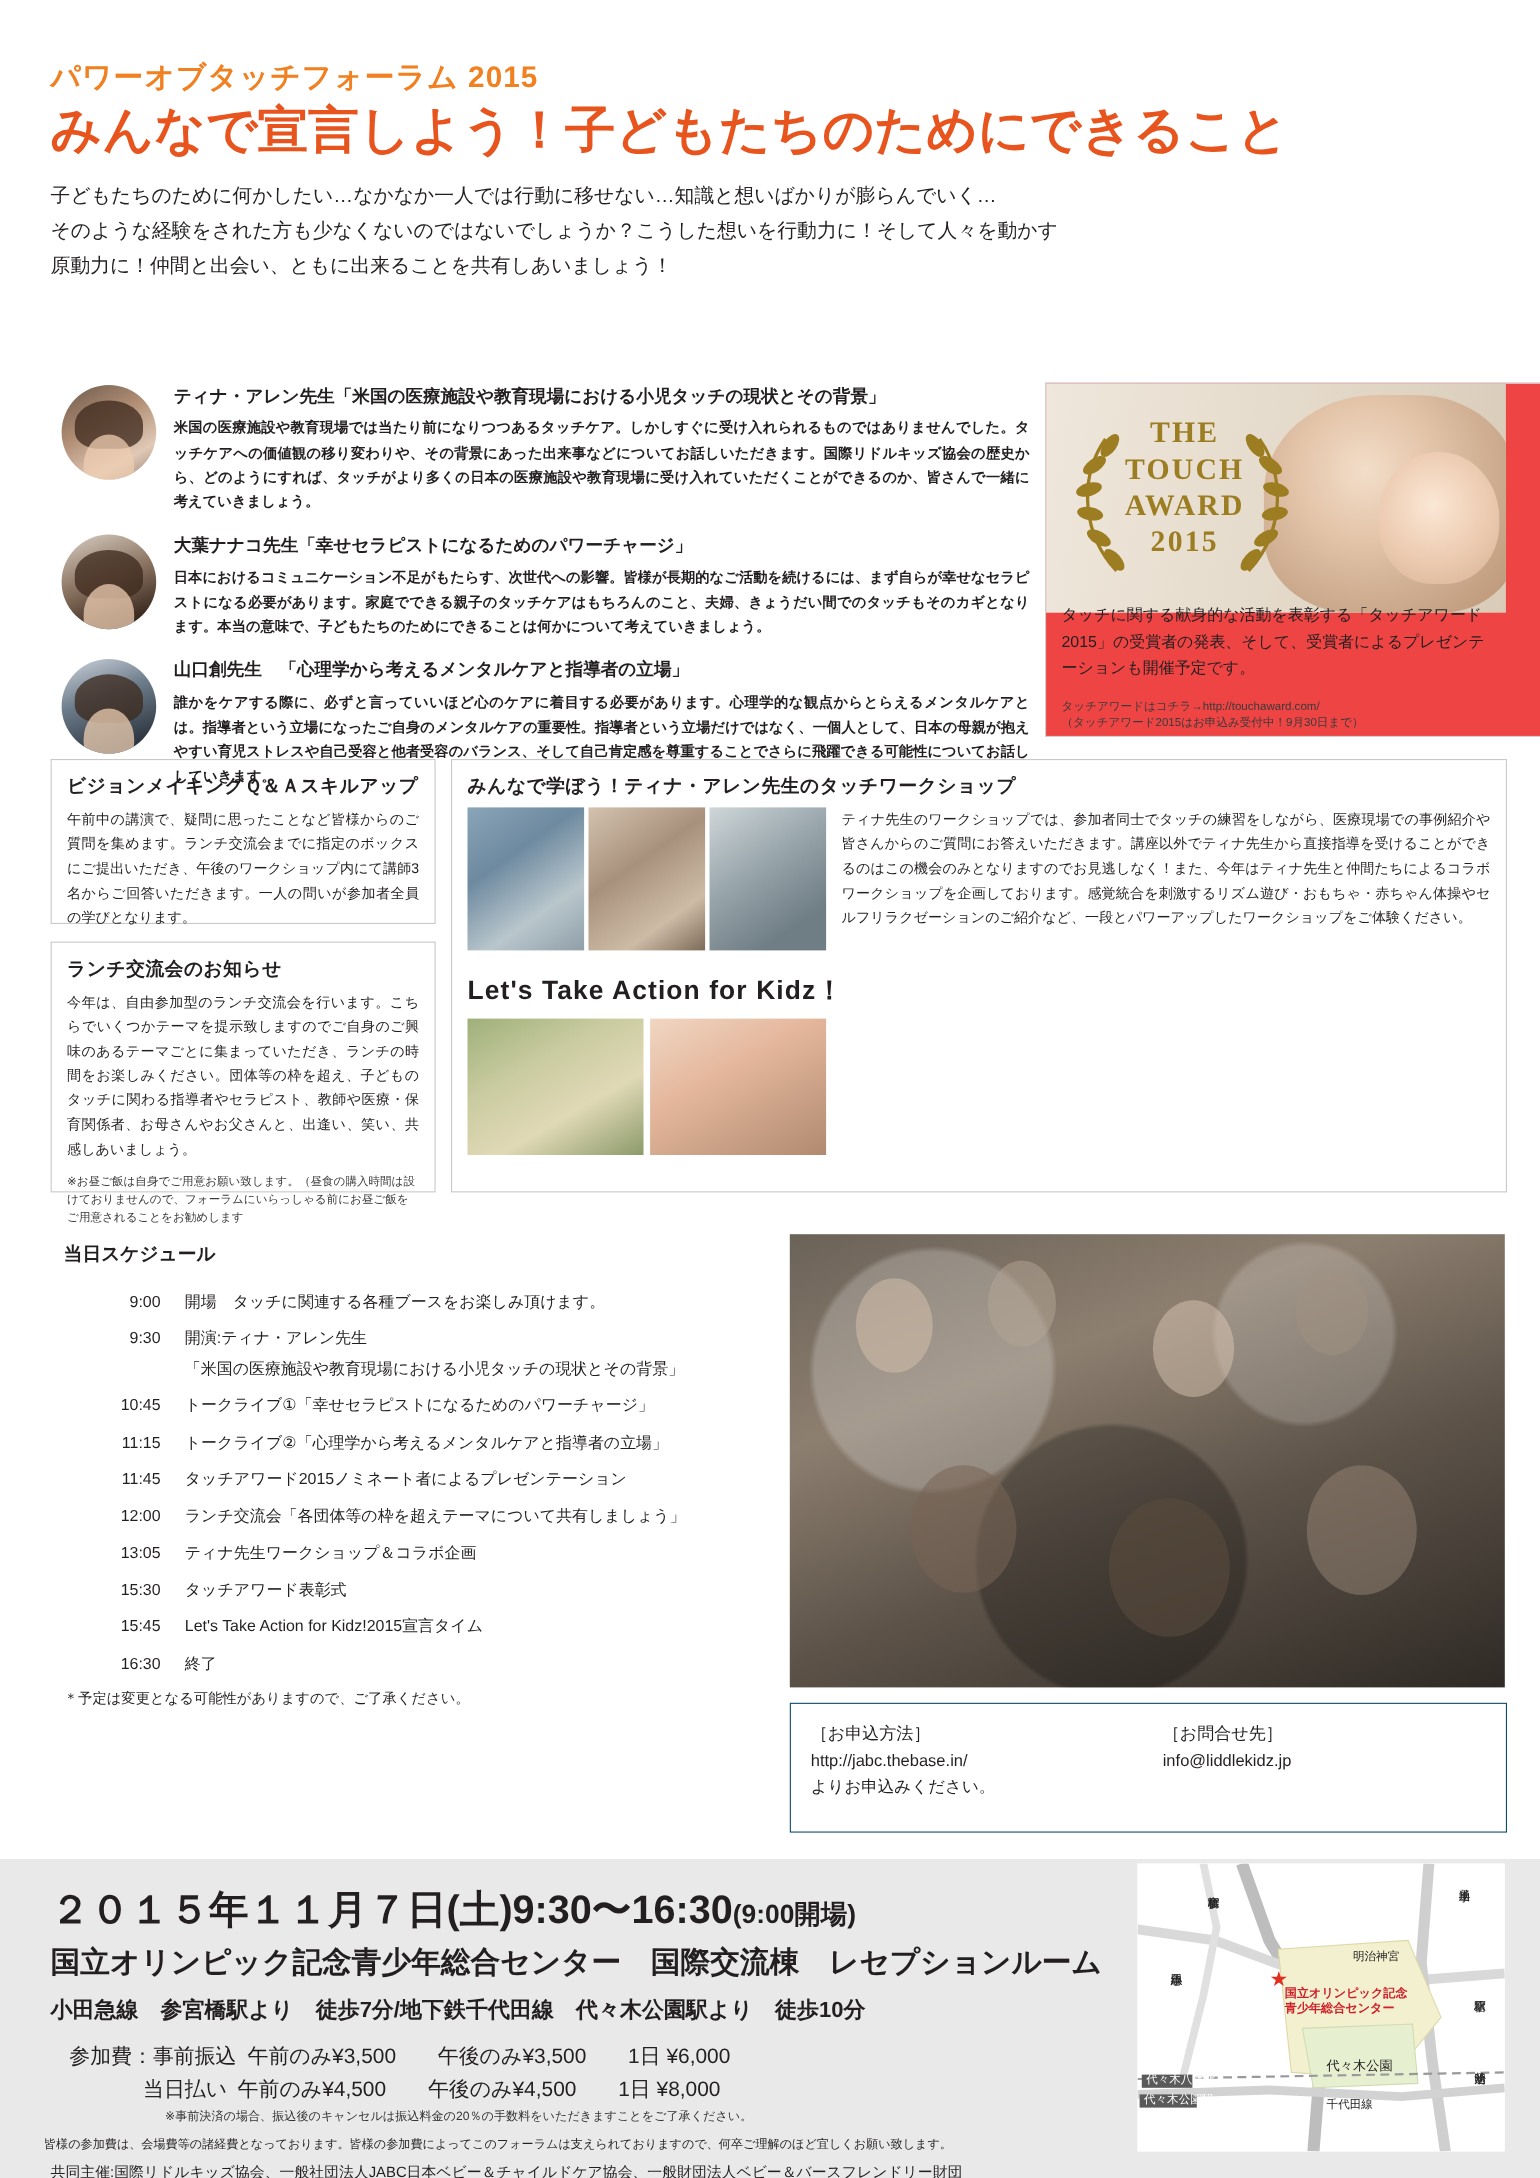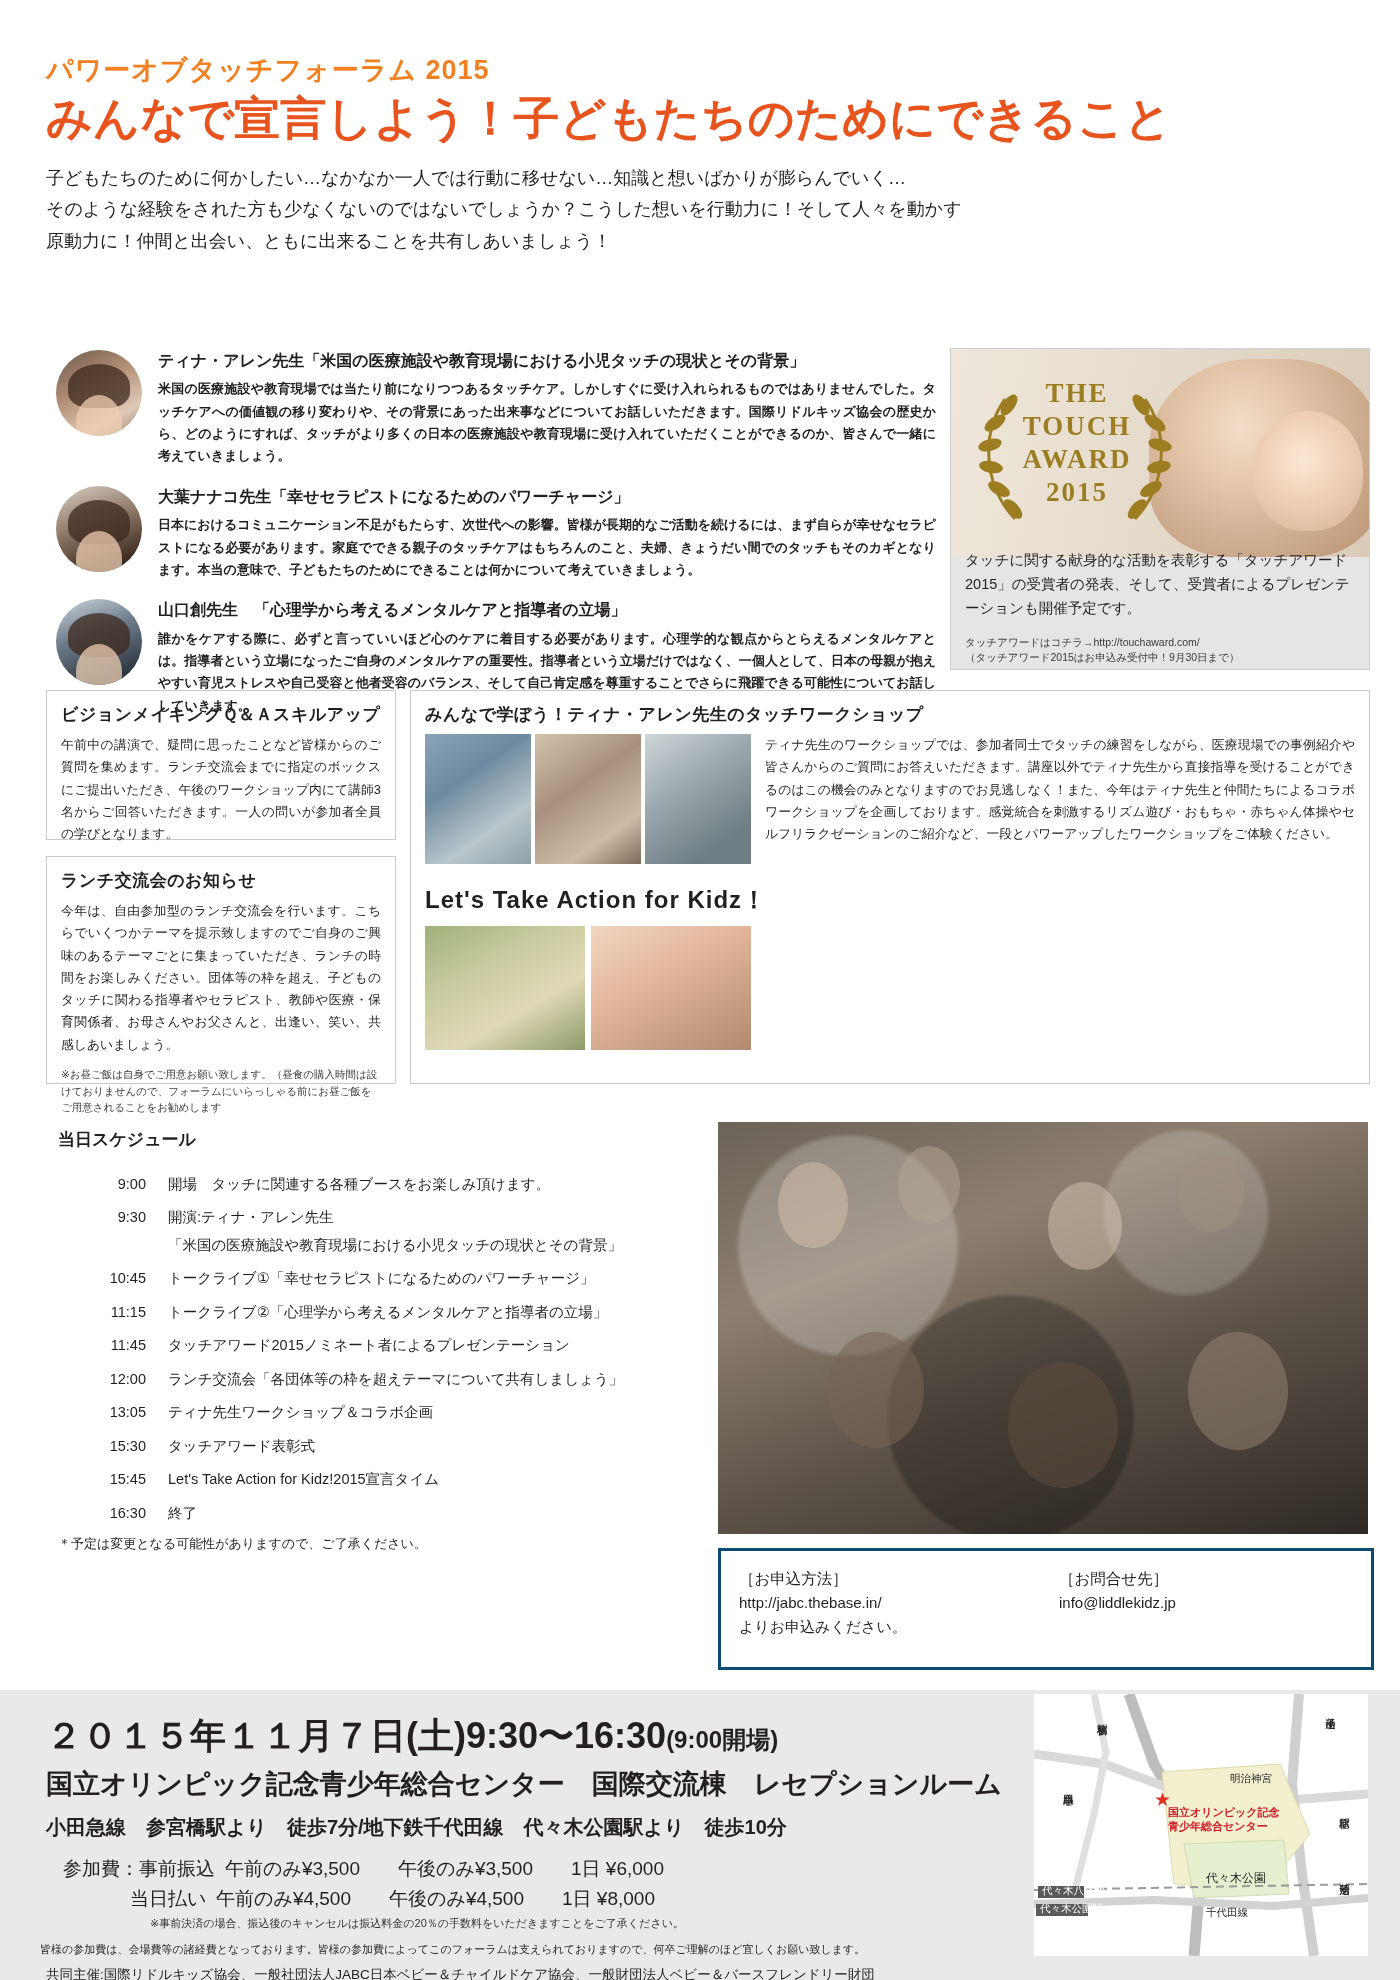--- a/index.html
+++ b/index.html
@@ -45,21 +45,21 @@
     position:absolute;left:50%;top:16%;width:62px;height:44px;margin-left:-31px;
     border-radius:50% 50% 35% 35%;background:rgba(60,40,28,.75);
   }
   .sp-body{flex:1;}
   .sp-title{font-size:16px;font-weight:bold;line-height:1.4;margin-bottom:6px;}
   .sp-text{font-size:13px;line-height:1.72;text-align:justify;font-weight:bold;}
 
   
   .award{
     position:absolute;left:950px;top:348px;width:418px;height:320px;
-    border:1px solid #cfcfcf;background:#e5e5e5;
+    border:1px solid #cfcfcf;background:#ef4444;padding-left:31px;
   }
   .award-img{
     position:absolute;left:0;top:0;width:418px;height:208px;overflow:hidden;
     background:linear-gradient(100deg,#efe7dc 0%,#e6dccd 45%,#d9cbb8 100%);
   }
   .award-mom{
     position:absolute;right:-10px;top:10px;width:230px;height:198px;
     background:radial-gradient(circle at 40% 35%,#f3ddc9 0%,#e2c3a7 35%,#cfae92 60%,#b99272 100%);
     border-radius:45% 40% 30% 35%;
   }
@@ -126,21 +126,21 @@
       radial-gradient(circle at 20% 30%, rgba(255,255,255,.22) 0 18%, rgba(0,0,0,0) 19%),
       radial-gradient(circle at 72% 22%, rgba(255,255,255,.18) 0 14%, rgba(0,0,0,0) 15%),
       radial-gradient(circle at 45% 72%, rgba(0,0,0,.25) 0 26%, rgba(0,0,0,0) 27%),
       linear-gradient(160deg,#6b6258 0%,#8d7f70 30%,#5d5349 60%,#2f2a25 100%);
   }
   .bp-dot{position:absolute;border-radius:50%;}
 
   
   .applybox{
     position:absolute;left:718px;top:1548px;width:650px;height:116px;
-    border:3px solid #0c4a6e;background:#fff;
+    border:1px solid #0c4a6e;background:#fff;
   }
   .ab-col{position:absolute;top:16px;font-size:15px;line-height:1.58;}
   .ab-c1{left:18px;}
   .ab-c2{left:338px;}
   .ab-lbl{font-size:15.5px;}
 
   
   .footer{
     position:absolute;left:0;top:1690px;width:1400px;height:290px;background:#e9e9e9;
   }

